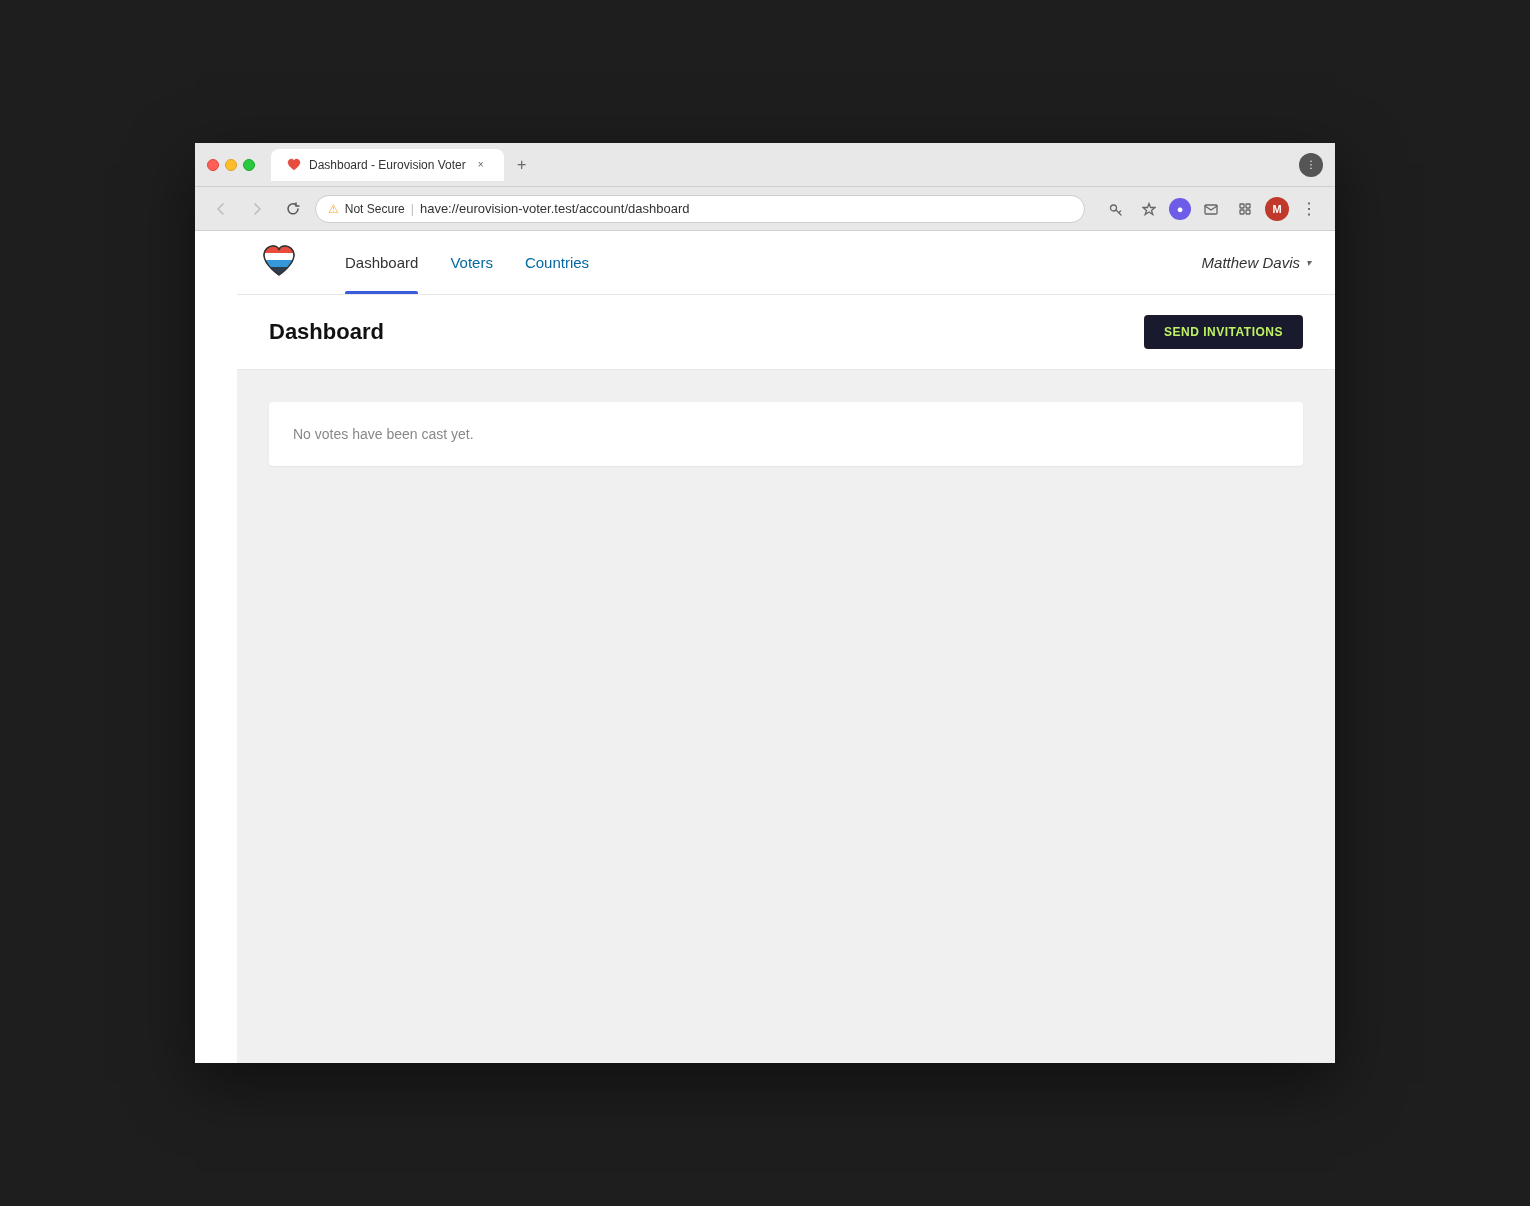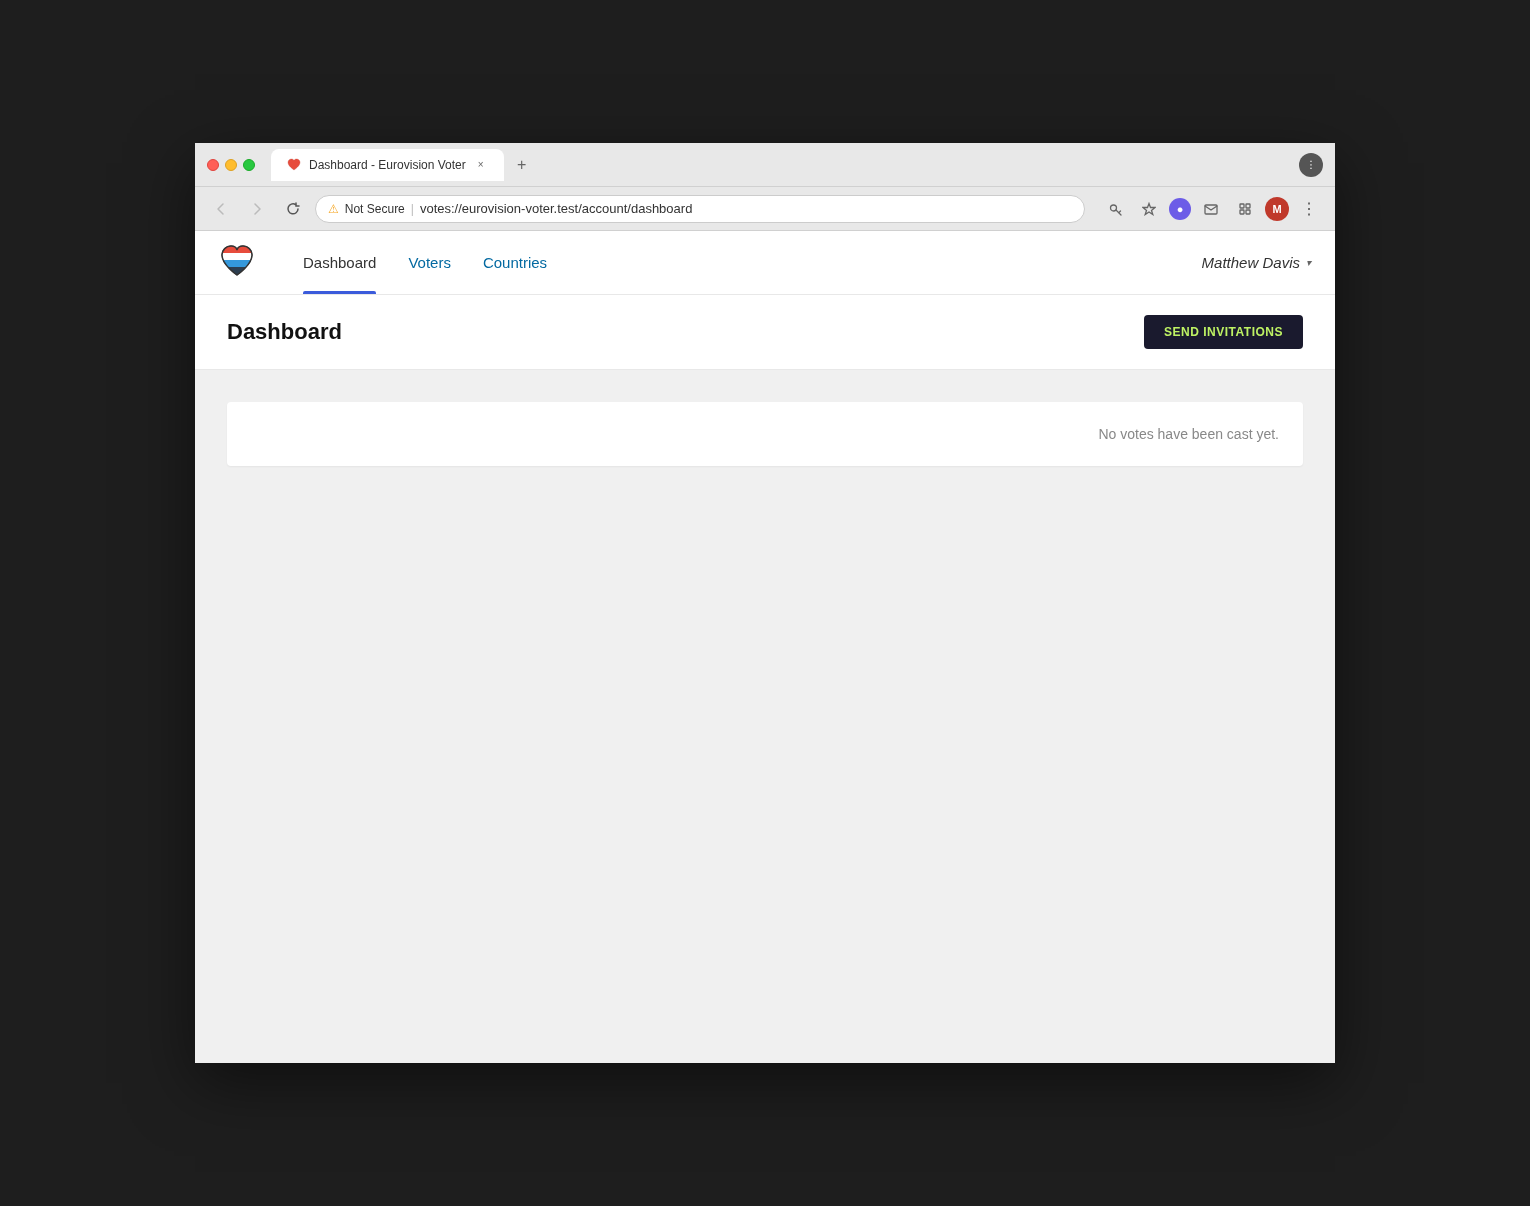--- a/index.html
+++ b/index.html
@@ -199,20 +199,21 @@
       font-size: 11px;
       font-weight: bold;
     }
 
     
     .app-content {
       background: #ffffff;
       flex: 1;
       display: flex;
       flex-direction: column;
+      padding-left: 42px;
     }
 
     
     .app-nav {
       background: #ffffff;
       border-bottom: 1px solid #e8e8e8;
       padding: 0 24px;
       display: flex;
       align-items: center;
       height: 64px;
@@ -325,21 +326,21 @@
       color: #111;
       margin-bottom: 16px;
     }
 
     .results-card {
       background: #ffffff;
       border-radius: 4px;
       padding: 24px;
       display: flex;
       align-items: center;
-      justify-content: flex-end;
+      justify-content: flex-start;
       min-height: 60px;
       box-shadow: 0 1px 2px rgba(0,0,0,0.05);
     }
 
     .no-votes-text {
       font-size: 14px;
       color: #888;
     }
   </style>
 </head>
@@ -387,21 +388,21 @@
       <svg width="14" height="14" viewBox="0 0 14 14" fill="none" stroke="#555" stroke-width="1.5" stroke-linecap="round">
           <path d="M12 7 A5 5 0 1 1 9.5 2.5"></path>
           <polyline points="10,1 10,4 13,4"></polyline>
         </svg>
     </div>
     <div class="address-input-wrap">
       <span class="security-icon">⚠</span>
       <span class="not-secure-text">Not Secure</span>
       <span class="separator">|</span>
       <span class="url-text">
-        <span>votes://eurovision-voter.test</span><span>/account/dashboard</span>
+        <span>have://eurovision-voter.test</span><span>/account/dashboard</span>
       </span>
     </div>
     <div class="address-icons">
 
       <div class="addr-icon">
         <svg width="14" height="14" viewBox="0 0 14 14" fill="none" stroke="#666" stroke-width="1.3" stroke-linecap="round">
             <circle cx="5.5" cy="6" r="3"></circle>
             <line x1="8" y1="8" x2="13" y2="13"></line>
             <line x1="11" y1="10.5" x2="12.5" y2="9"></line>
           </svg>

